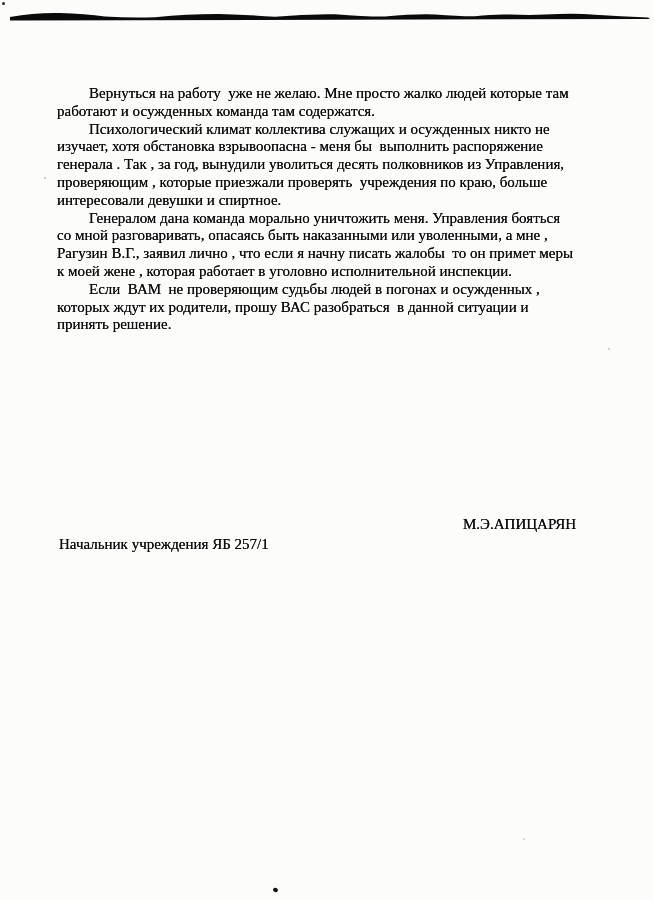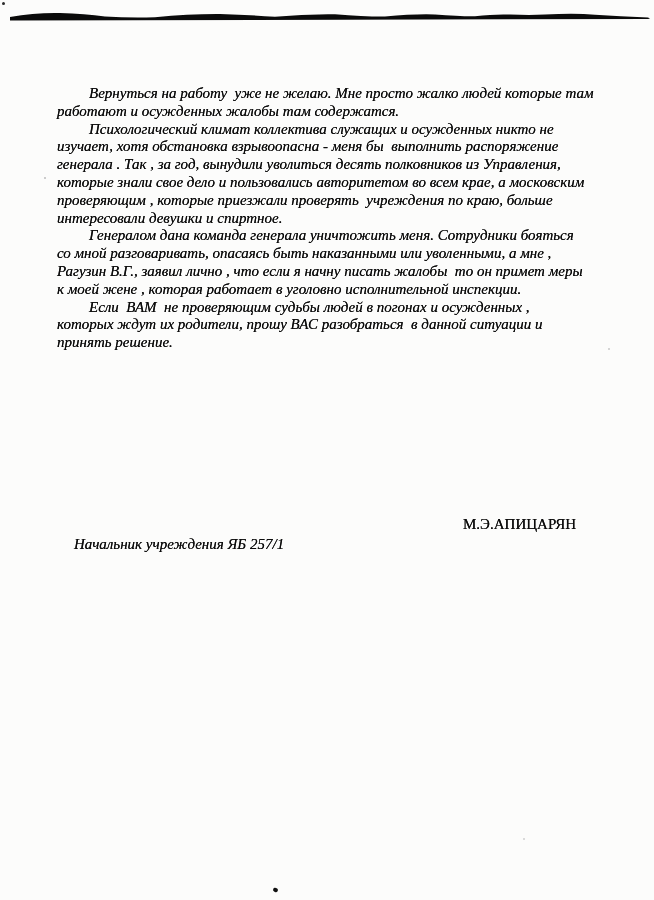--- a/index.html
+++ b/index.html
@@ -22,26 +22,26 @@
   
   .letter-body {
     position: absolute;
     left: 57px; top: 85px;
     width: 575px;
     font-size: 15px;
     line-height: 17.8px;
     color: #0c0c0c;
     text-shadow: 0 0 0.5px #1a1a1a;
   }
-  .line { white-space: pre; font-style: italic; }
+  .line { white-space: pre; }
   .line.first { padding-left: 32px; }
   
   .signoff {
     position: absolute;
-    left: 74px; top: 494px;
+    left: 59px; top: 494px;
     font-size: 15px;
     line-height: 20px;
     color: #0c0c0c;
     text-shadow: 0 0 0.5px #1a1a1a;
     white-space: pre;
   }
   .signoff-name {
     position: absolute;
     left: 463px; top: 514px;
     font-size: 15px;
@@ -81,32 +81,31 @@
         Q575,13 595,14.8
         Q620,16.6 648,17.6
         L650,18.4 L648,18.9
         L10,20.6 Z"></path>
     </svg>
   </div>
 
   <div class="letter-body">
     <div>
       <div class="line first">Вернуться на работу  уже не желаю. Мне просто жалко людей которые там</div>
-      <div class="line">работают и осужденных жалобы там содержатся.</div>
+      <div class="line">работают и осужденных команда там содержатся.</div>
     </div>
     <div>
       <div class="line first">Психологический климат коллектива служащих и осужденных никто не</div>
       <div class="line">изучает, хотя обстановка взрывоопасна - меня бы  выполнить распоряжение</div>
       <div class="line">генерала . Так , за год, вынудили уволиться десять полковников из Управления,</div>
-      <div class="line">которые знали свое дело и пользовались авторитетом во всем крае, а московским</div>
       <div class="line">проверяющим , которые приезжали проверять  учреждения по краю, больше</div>
       <div class="line">интересовали девушки и спиртное.</div>
     </div>
     <div>
-      <div class="line first">Генералом дана команда генерала уничтожить меня. Сотрудники бояться</div>
+      <div class="line first">Генералом дана команда морально уничтожить меня. Управления бояться</div>
       <div class="line">со мной разговаривать, опасаясь быть наказанными или уволенными, а мне ,</div>
       <div class="line">Рагузин В.Г., заявил лично , что если я начну писать жалобы  то он примет меры</div>
       <div class="line">к моей жене , которая работает в уголовно исполнительной инспекции.</div>
     </div>
     <div>
       <div class="line first">Если  ВАМ  не проверяющим судьбы людей в погонах и осужденных ,</div>
       <div class="line">которых ждут их родители, прошу ВАС разобраться  в данной ситуации и</div>
       <div class="line">принять решение.</div>
     </div>
   </div>

